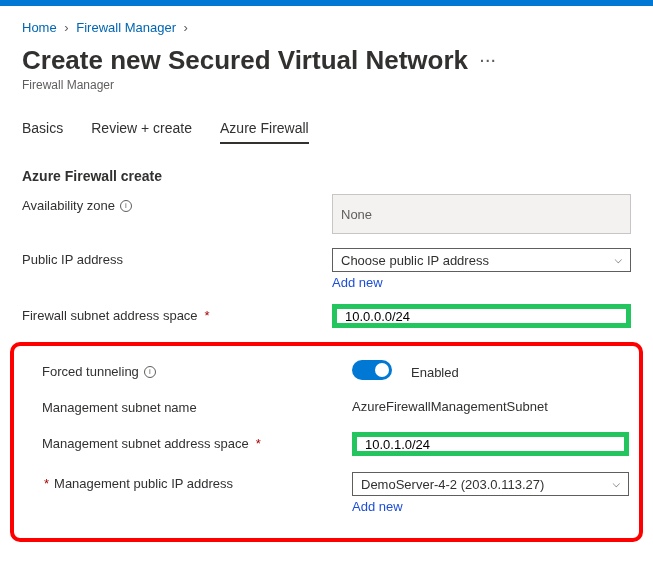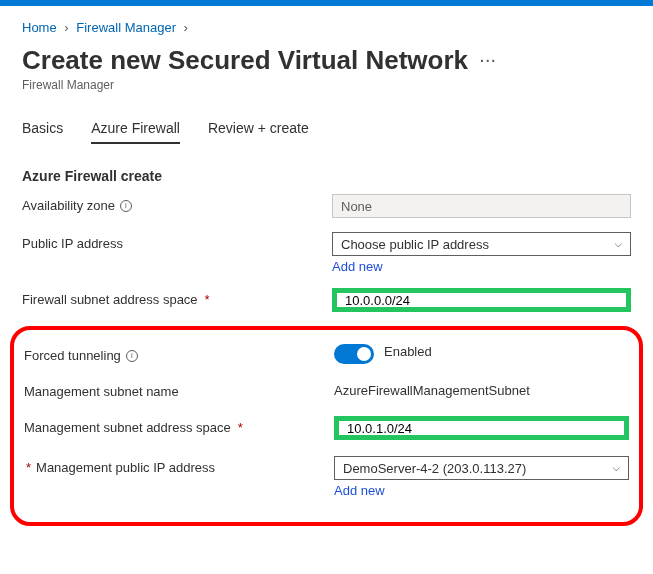--- a/index.html
+++ b/index.html
@@ -14,30 +14,30 @@
 .subtitle { font-size: 12px; color: #605e5c; margin-bottom: 28px; }
 .tabs { display: flex; gap: 28px; border-bottom: none; margin-bottom: 24px; }
 .tab { font-size: 14px; padding-bottom: 6px; cursor: pointer; color: #323130; }
 .tab.active { border-bottom: 2px solid #323130; font-weight: 400; }
 .section-title { font-size: 14px; font-weight: 600; margin-bottom: 10px; }
 .form-row { display: flex; align-items: flex-start; margin-bottom: 14px; min-height: 22px; }
 .form-label { width: 310px; flex-shrink: 0; padding-top: 4px; font-size: 13px; display: flex; align-items: center; gap: 5px; }
 .form-control { flex: 1; }
 .req { color: #a80000; margin-left: 2px; }
 .info-icon { display: inline-flex; width: 12px; height: 12px; border: 1px solid #605e5c; border-radius: 50%; align-items: center; justify-content: center; font-size: 8px; color: #605e5c; }
-.readonly-select { background: #f3f2f1; border: 1px solid #c8c6c4; height: 24px; padding: 0 8px; display: flex; align-items: center; color: #605e5c; font-size: 13px; width: 100%; }
+.readonly-select { background: #f3f2f1; border: 1px solid #c8c6c4; height: 40px; padding: 0 8px; display: flex; align-items: center; color: #605e5c; font-size: 13px; width: 100%; }
 .select-input { background: #fff; border: 1px solid #605e5c; height: 24px; padding: 0 8px; display: flex; align-items: center; justify-content: space-between; font-size: 13px; width: 100%; cursor: pointer; }
 .select-input .chev { color: #605e5c; font-size: 10px; }
 .text-input { background: #fff; border: 5px solid #22c55e; height: 24px; padding: 0 8px; font-size: 13px; width: 100%; font-family: inherit; }
 .link { color: #1d4ed8; font-size: 13px; cursor: pointer; margin-top: 3px; display: inline-block; }
-.toggle-row { display: flex; align-items: flex-start; gap: 10px; }
+.toggle-row { display: flex; align-items: flex-end; gap: 19px; }
 .toggle { width: 40px; height: 20px; background: #0078d4; border-radius: 10px; position: relative; cursor: pointer; }
 .toggle::after { content: ''; position: absolute; width: 14px; height: 14px; background: #fff; border-radius: 50%; top: 3px; right: 3px; }
 .static-value { padding-top: 3px; font-size: 13px; }
-.highlight-box { border: 4px solid #ff0000; border-radius: 20px; padding: 14px 10px 10px 10px; margin: 6px -12px 0 -12px; }
+.highlight-box { border: 4px solid #ff0000; border-radius: 10px; padding: 14px 10px 10px 28px; margin: 6px -12px 0 -12px; }
 </style>
 </head>
 <body>
 
 <div class="topbar"></div>
 <div class="content">
 
   <div class="breadcrumb">
     <a>Home</a>
     <span class="sep">›</span>
@@ -46,22 +46,22 @@
   </div>
 
   <h1 class="page-title">
     <span>Create new Secured Virtual Network</span>
     <span class="more">···</span>
   </h1>
   <div class="subtitle">Firewall Manager</div>
 
   <div class="tabs">
     <div class="tab">Basics</div>
+    <div class="tab">Review + create</div>
     <div class="tab active">Azure Firewall</div>
-    <div class="tab">Review + create</div>
   </div>
 
   <div class="section-title">Azure Firewall create</div>
 
   <div class="form-row">
     <div class="form-label">
       <span>Availability zone</span>
       <span class="info-icon">i</span>
     </div>
     <div class="form-control">

